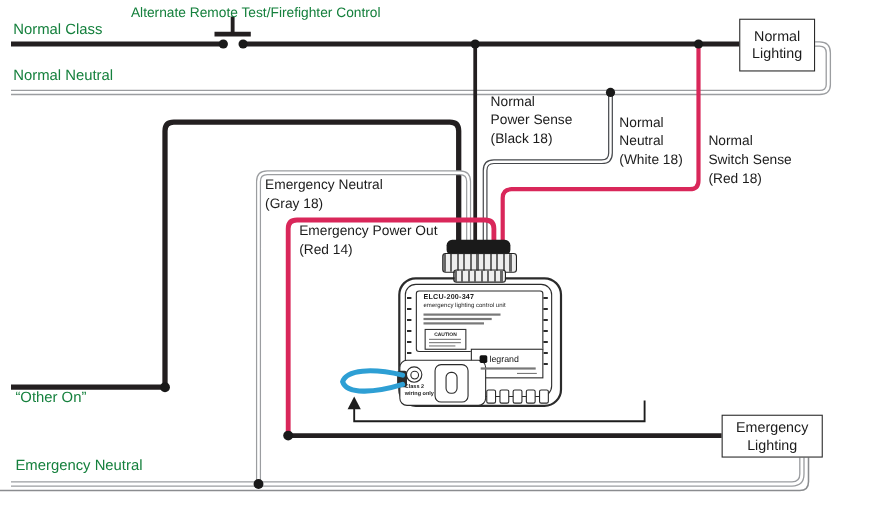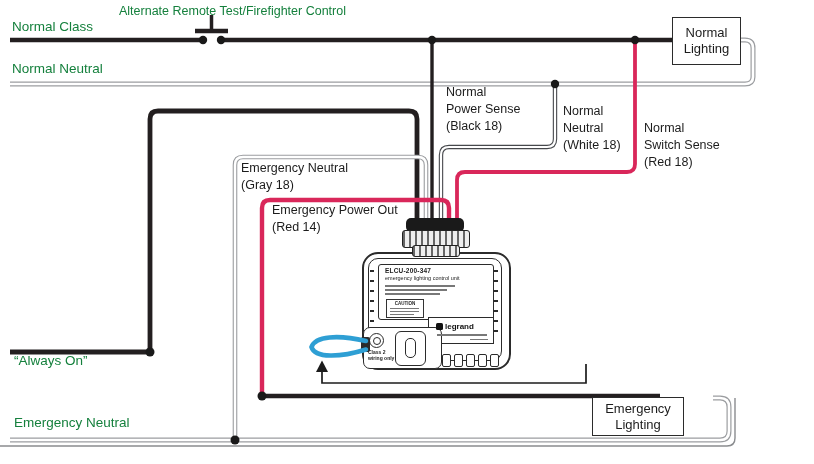--- a/index.html
+++ b/index.html
@@ -23,21 +23,21 @@
               background:repeating-linear-gradient(to right,#666 0 2px,#eee 2px 6px);}
   #dev-label{left:378px;top:264px;width:114px;height:54px;border:1.4px solid #2b2b2b;border-radius:3px;background:#fff;overflow:hidden;}
   #dev-label-ext{left:428px;top:317px;width:64px;height:25px;border:1.4px solid #2b2b2b;background:#fff;}
   .model{position:absolute;left:6px;top:2px;font-size:6.5px;font-weight:bold;letter-spacing:.2px;}
   .subtitle{position:absolute;left:6px;top:10px;font-size:5.5px;}
   .microbar{position:absolute;height:1.5px;background:#787878;}
   #caution-box{position:absolute;left:7px;top:34px;width:36px;height:17px;border:1px solid #333;}
   .caution-txt{position:absolute;left:0;right:0;top:1px;text-align:center;font-size:4.5px;font-weight:bold;}
   #brand{left:436px;top:322px;display:flex;align-items:center;gap:2px;z-index:4;}
   #brand .sq{width:7px;height:7px;background:#111;border-radius:1.5px;}
-  #brand .btxt{font-size:8px;font-weight:bold;color:#111;text-align:right;}
+  #brand .btxt{font-size:8px;font-weight:normal;color:#111;text-align:right;}
   #subpanel{left:363px;top:327px;width:77px;height:40px;border:1.6px solid #2b2b2b;border-radius:7px;background:#fff;}
   #port-circle{left:369px;top:333px;width:13px;height:13px;border:1.4px solid #2b2b2b;border-radius:50%;display:flex;align-items:center;justify-content:center;}
   #port-circle .in{width:6px;height:6px;border:1px solid #2b2b2b;border-radius:50%;}
   #class2{left:368px;top:349px;font-size:5px;font-weight:bold;line-height:6px;white-space:pre-line;z-index:4;}
   #dev-btn{left:395px;top:331px;width:29px;height:33px;border:1.6px solid #2b2b2b;border-radius:6px;background:#fff;}
   #dev-btn .slot{position:absolute;left:9px;top:6px;width:9px;height:18px;border:1.5px solid #2b2b2b;border-radius:5px;}
   .vent{position:absolute;top:354px;width:7px;height:11px;border:1.2px solid #2b2b2b;border-radius:2px;background:#fff;z-index:4;}
 </style>
 </head>
 <body>
@@ -134,27 +134,27 @@
   <div class="vent" style="left:478px;"></div>
   <div class="vent" style="left:490px;"></div>
 
   <svg width="814" height="464" style="z-index:4">
     <rect x="361" y="337" width="9" height="15" rx="2" fill="#2b2b2b"></rect>
     <path d="M366 341 C338 334.5 315 336 311.5 347 C315 358.5 340 357.5 366 349.5" stroke="#2e9fd4" stroke-width="4.6" fill="none" stroke-linecap="round"></path>
   </svg>
 
   <div class="node-box" style="left:672px;top:17px;width:67px;height:46px;">Normal
 Lighting</div>
-  <div class="node-box" style="left:592px;top:377px;width:90px;height:37px;margin-top:20px;">Emergency
+  <div class="node-box" style="left:656px;top:377px;width:90px;height:37px;">Emergency
 Lighting</div>
 
   <div class="lbl" style="left:119px;top:3px;font-size:12.5px;">Alternate Remote Test/Firefighter Control</div>
   <div class="lbl" style="left:12px;top:19px;">Normal Class</div>
   <div class="lbl" style="left:12px;top:61px;">Normal Neutral</div>
-  <div class="lbl" style="left:14px;top:353px;">“Always On”</div>
+  <div class="lbl" style="left:14px;top:353px;">“Other On”</div>
   <div class="lbl" style="left:14px;top:415px;">Emergency Neutral</div>
 
   <div class="wlbl" style="left:241px;top:160px;">Emergency Neutral
 (Gray 18)</div>
   <div class="wlbl" style="left:272px;top:202px;">Emergency Power Out
 (Red 14)</div>
   <div class="wlbl" style="left:446px;top:84px;">Normal
 Power Sense
 (Black 18)</div>
   <div class="wlbl" style="left:563px;top:103px;">Normal

